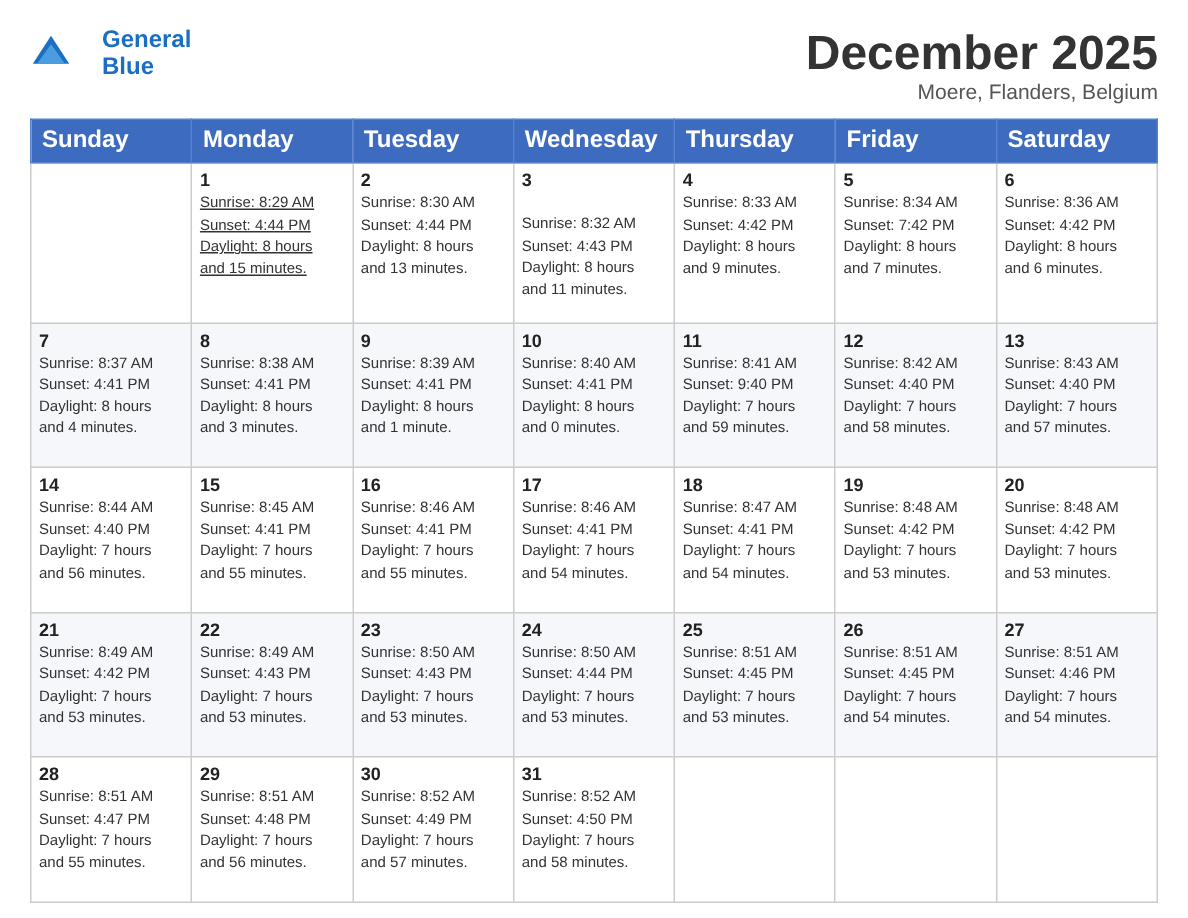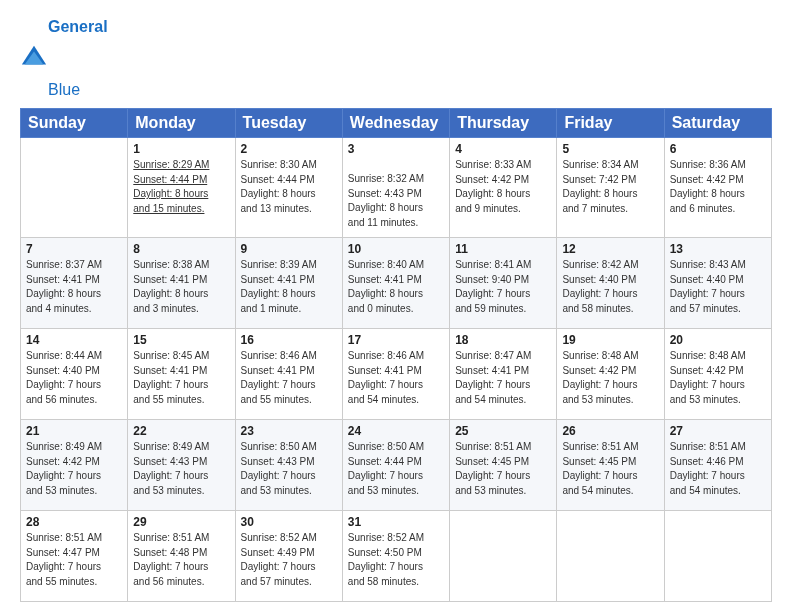--- a/index.html
+++ b/index.html
@@ -19,21 +19,21 @@
     }
     .header {
       display: flex;
       justify-content: space-between;
       align-items: flex-start;
       margin-bottom: 10px;
     }
     .logo {
       display: flex;
       align-items: center;
-      gap: 0;
+      gap: 20px;
     }
     .logo-icon {
       width: 28px;
       height: 28px;
     }
     .title-section {
       text-align: right;
     }
     .main-title {
       font-size: 32px;
@@ -97,24 +97,26 @@
 
 <div class="page">
   <div class="header">
     <div class="logo">
       <svg class="logo-icon" viewBox="0 0 30 30" xmlns="http://www.w3.org/2000/svg">
         <polygon points="15,2 28,22 2,22" fill="#1a6fc4"></polygon>
         <polygon points="15,8 25,22 5,22" fill="#4a9de0"></polygon>
       </svg>
       <div style="display:flex;flex-direction:column;line-height:1.1;">
         <span style="font-size:16px;font-weight:bold;color:#1a6fc4;">General</span>
-        <span style="font-size:16px;font-weight:normal;color:#1a6fc4;margin-top:45px;">Blue</span>
+        <span style="font-size:16px;font-weight:bold;color:#1a6fc4;">Blue</span>
       </div>
     </div>
     <div class="title-section">
+      <div class="main-title">December 2025</div>
+      <div class="subtitle">Moere, Flanders, Belgium</div>
     </div>
   </div>
 
   <table class="calendar">
     <thead>
       <tr>
       <th>Sunday</th>
           <th>Monday</th>
           <th>Tuesday</th>
           <th>Wednesday</th>

